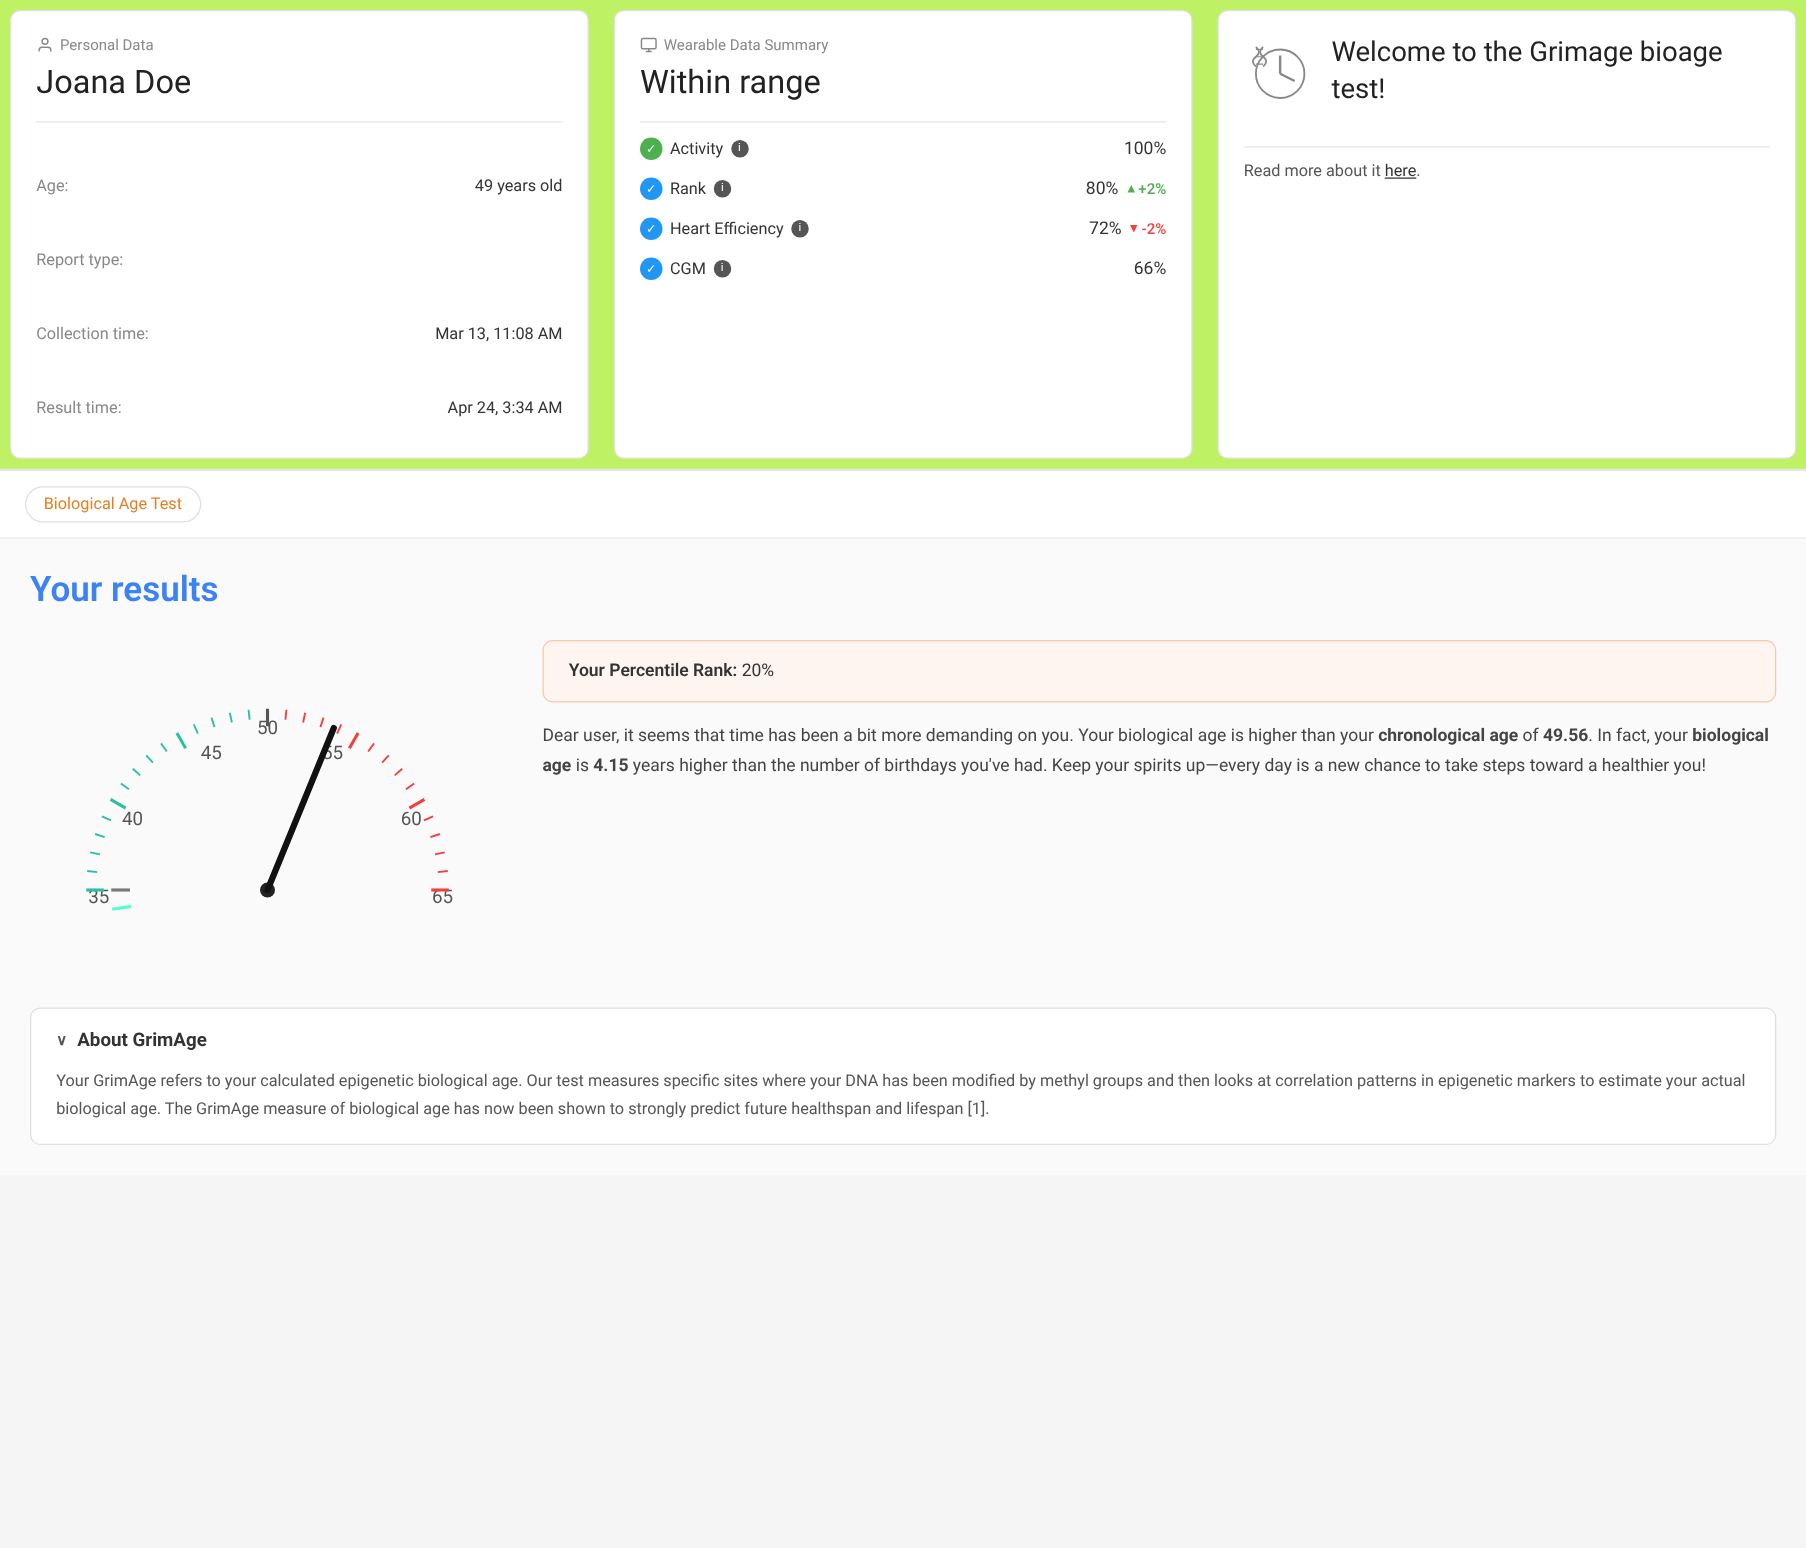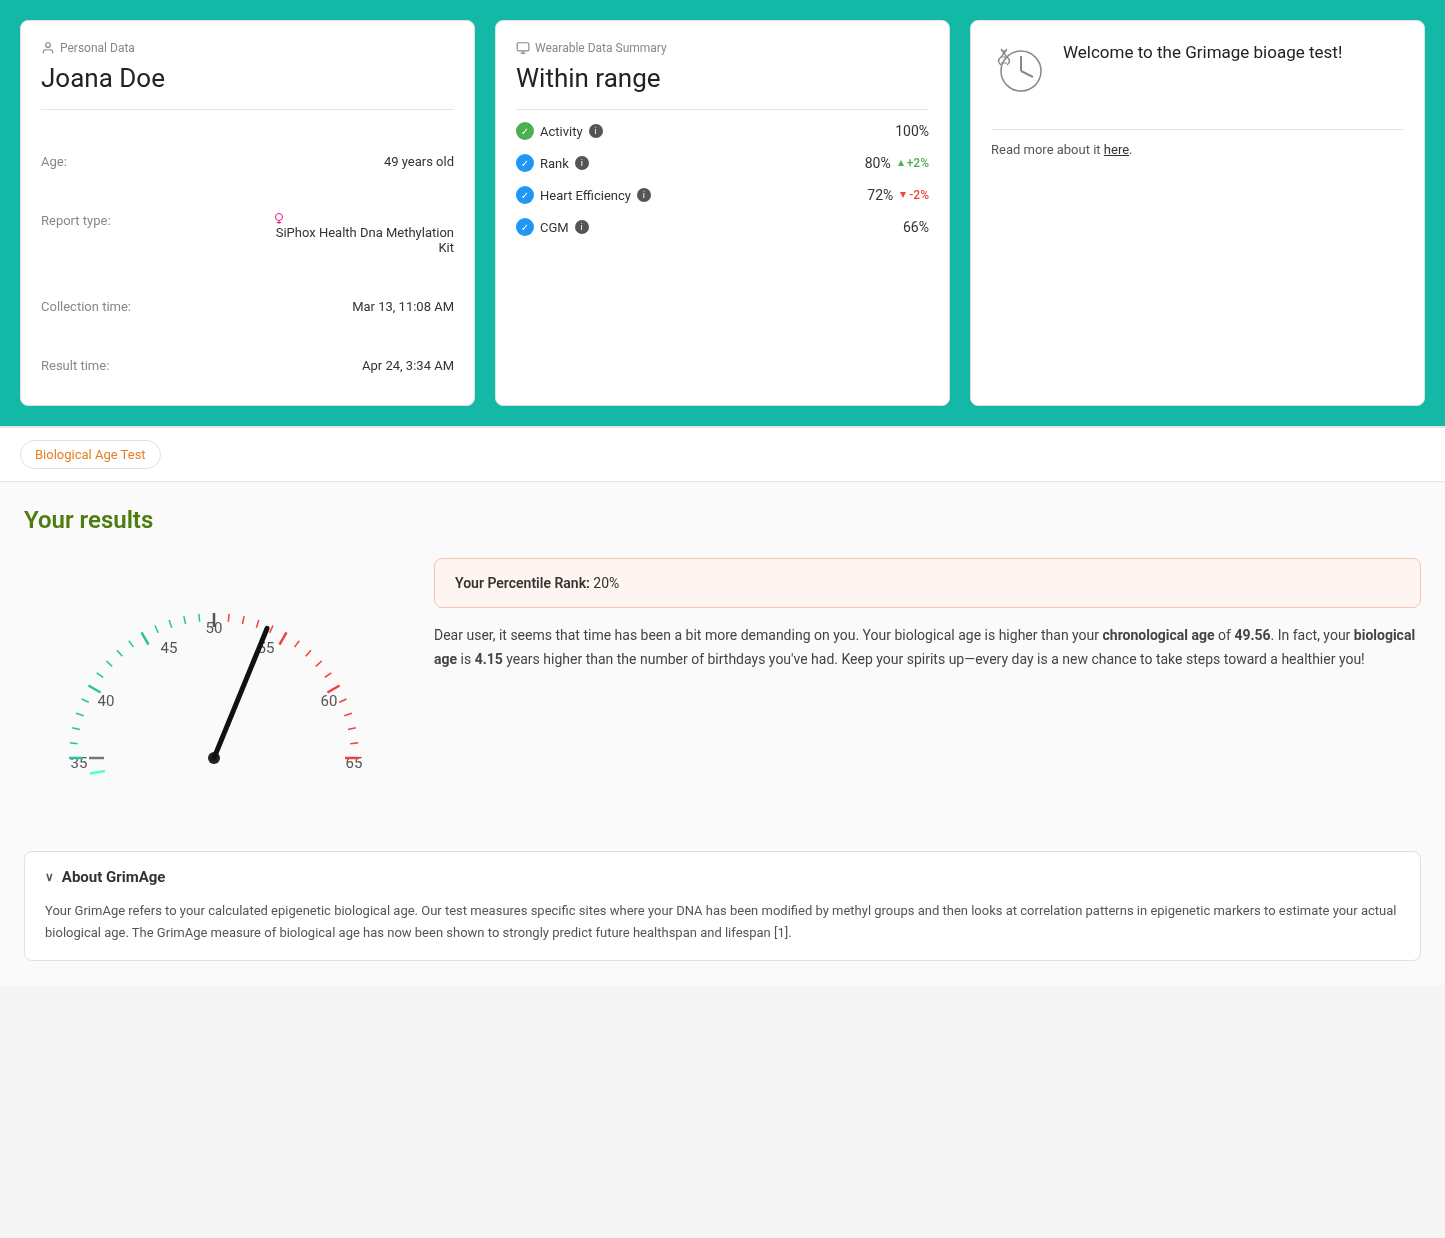--- a/index.html
+++ b/index.html
@@ -4,22 +4,22 @@
   <style>
     * { box-sizing: border-box; margin: 0; padding: 0; }
     body {
       font-family: -apple-system, BlinkMacSystemFont, 'Segoe UI', Roboto, sans-serif;
       background: #f5f5f5;
       color: #333;
       font-size: 14px;
     }
     .top-section {
       display: flex;
-      background: #14b8a6;
-      padding: 20px;
+      background: #bef264;
+      padding: 8px;
       gap: 20px;
       border-bottom: 2px solid #e5e5e5;
     }
     .card {
       background: #fff;
       border: 1px solid #e0e0e0;
       border-radius: 8px;
       padding: 20px;
       flex: 1;
     }
@@ -101,21 +101,21 @@
       display: flex;
       flex-direction: column;
     }
     .welcome-header {
       display: flex;
       align-items: flex-start;
       gap: 12px;
       margin-bottom: 16px;
     }
     .welcome-title {
-      font-size: 17px;
+      font-size: 22px;
       color: #222;
       font-weight: 400;
       line-height: 1.3;
     }
     .welcome-body { font-size: 13px; color: #555; }
     .welcome-body a { color: #333; }
 
     
     .tab-bar {
       background: #fff;
@@ -132,23 +132,23 @@
       background: #fff;
       cursor: pointer;
     }
 
     
     .main-content {
       padding: 24px 24px;
       background: #fafafa;
     }
     .results-title {
-      font-size: 24px;
+      font-size: 28px;
       font-weight: 600;
-      color: #4d7c0f;
+      color: #3b82f6;
       margin-bottom: 24px;
     }
     .results-grid {
       display: flex;
       gap: 30px;
       align-items: flex-start;
       margin-bottom: 30px;
     }
 
     
@@ -220,30 +220,20 @@
       <span>Personal Data</span>
     </div>
     <div class="card-title">Joana Doe</div>
     <hr class="divider">
     <div class="info-row">
       <span class="info-label">Age:</span>
       <span class="info-value">49 years old</span>
     </div>
     <div class="info-row">
       <span class="info-label">Report type:</span>
-      <span class="info-value" style="max-width:180px;">
-        <span class="pink-label">
-          <svg width="10" height="12" viewBox="0 0 10 12" fill="#e91e8c">
-            <circle cx="5" cy="4" r="3.5" stroke="#e91e8c" stroke-width="1" fill="none"></circle>
-            <line x1="5" y1="7.5" x2="5" y2="11" stroke="#e91e8c" stroke-width="1"></line>
-            <line x1="3" y1="9.5" x2="7" y2="9.5" stroke="#e91e8c" stroke-width="1"></line>
-          </svg>
-        </span>
-        <span>SiPhox Health Dna Methylation Kit</span>
-      </span>
     </div>
     <div class="info-row">
       <span class="info-label">Collection time:</span>
       <span class="info-value">Mar 13, 11:08 AM</span>
     </div>
     <div class="info-row">
       <span class="info-label">Result time:</span>
       <span class="info-value">Apr 24, 3:34 AM</span>
     </div>
   </div>

